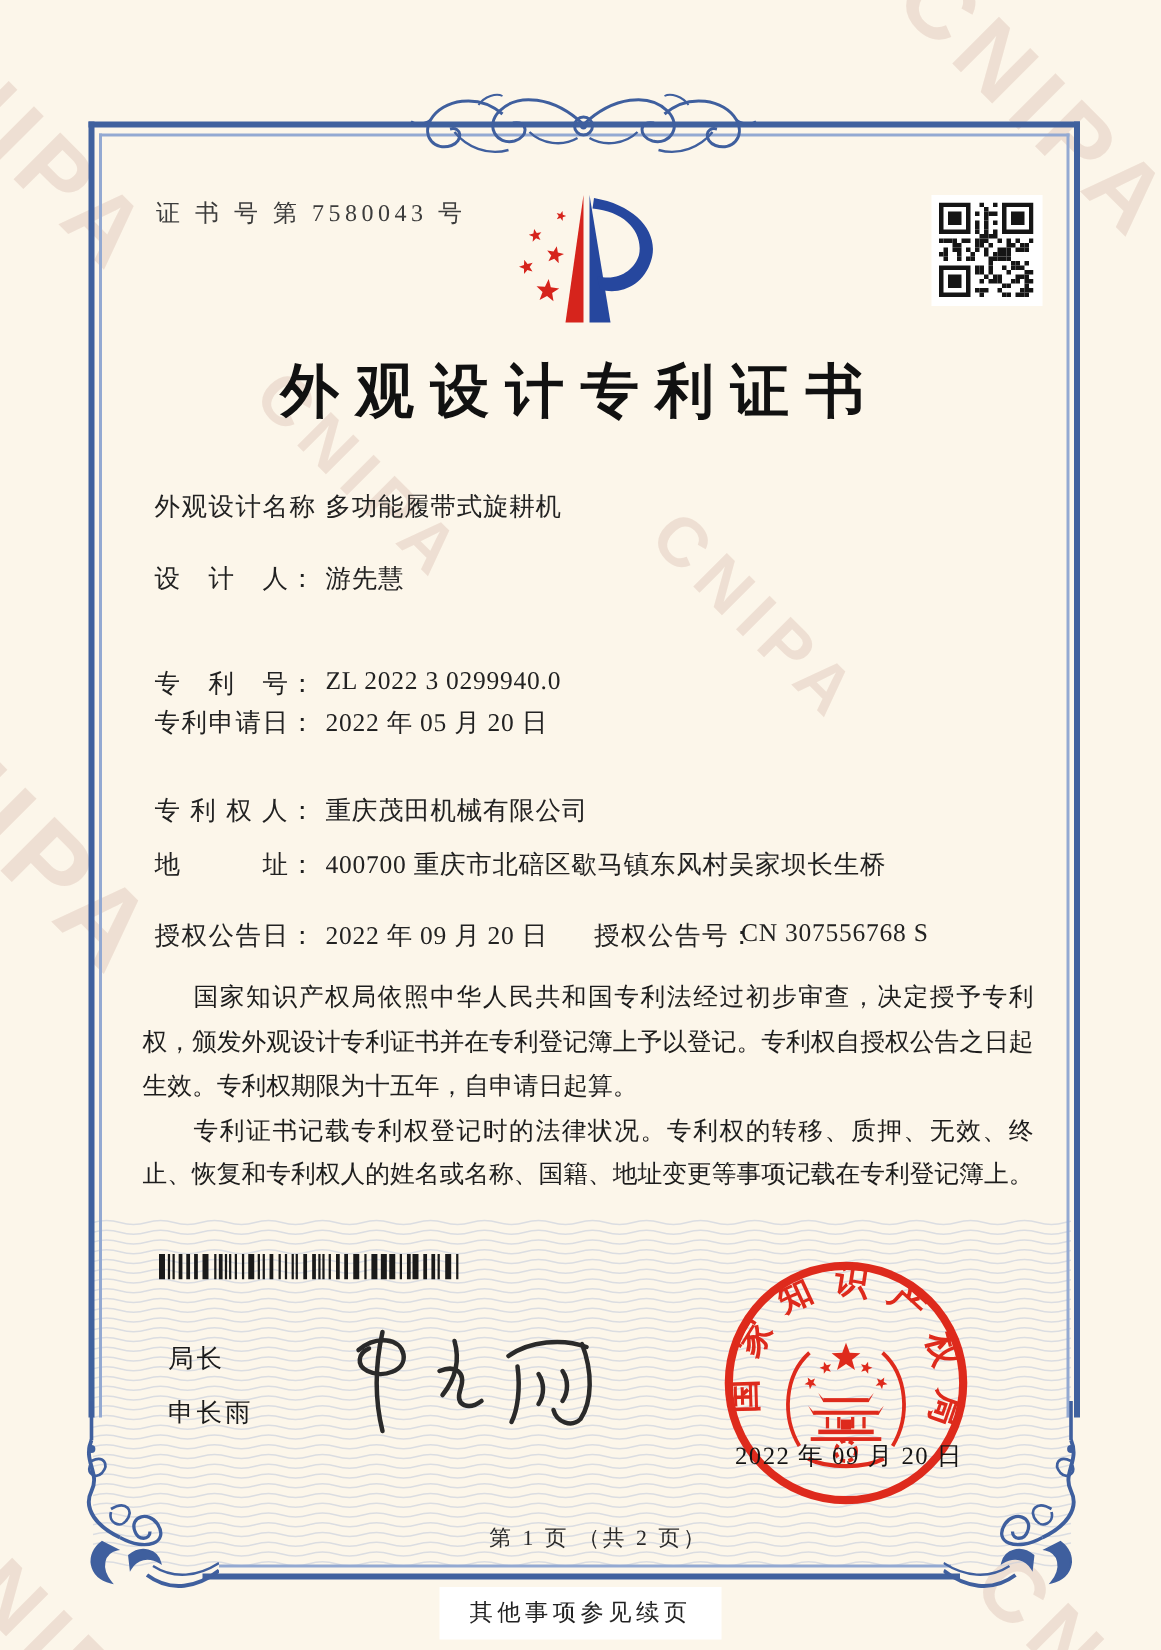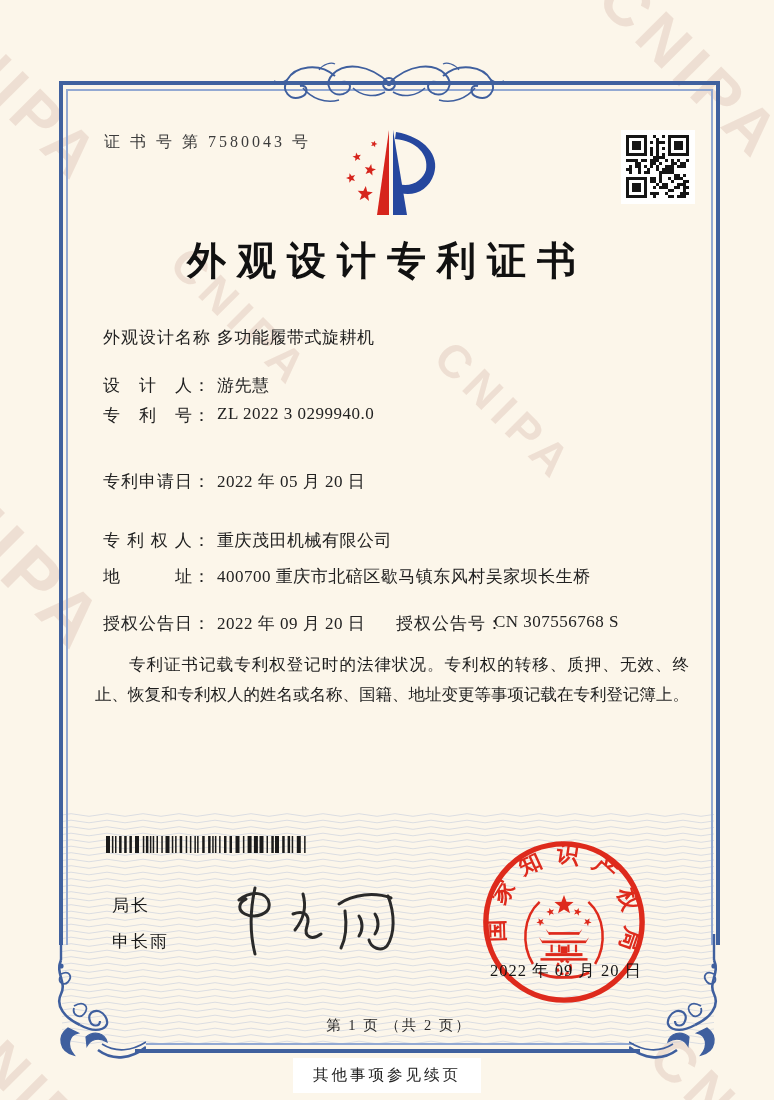--- a/index.html
+++ b/index.html
@@ -286,40 +286,41 @@
   </div>
 
   <div class="title">外观设计专利证书</div>
 
   <div class="row" style="top:326px;">
     <span class="lbl">外观设计名称：</span><span class="val">多功能履带式旋耕机</span>
   </div>
   <div class="row" style="top:374px;">
     <span class="lbl">设　计　人：</span><span class="val">游先慧</span>
   </div>
-  <div class="row" style="top:404px;">
+  <div class="row" style="top:444px;">
     <span class="lbl">专　利　号：</span><span class="val">ZL 2022 3 0299940.0</span>
   </div>
   <div class="row" style="top:470px;">
     <span class="lbl">专利申请日：</span><span class="val">2022 年 05 月 20 日</span>
   </div>
   <div class="row" style="top:517px;margin-top:12px;">
     <span class="lbl">专 利 权 人：</span><span class="val">重庆茂田机械有限公司</span>
   </div>
   <div class="row" style="top:565px;">
     <span class="lbl">地　　　址：</span><span class="val">400700 重庆市北碚区歇马镇东风村吴家坝长生桥</span>
   </div>
   <div class="row" style="top:612px;">
     <span class="lbl">授权公告日：</span><span class="val">2022 年 09 月 20 日</span>
     <span class="pair2">
       <span class="lbl">授权公告号：</span><span class="val">CN 307556768 S</span>
     </span>
   </div>
 
   <div class="paras">
+    <p>国家知识产权局依照中华人民共和国专利法经过初步审查，决定授予专利权，颁发外观设计专利证书并在专利登记簿上予以登记。专利权自授权公告之日起生效。专利权期限为十五年，自申请日起算。</p>
     <p>专利证书记载专利权登记时的法律状况。专利权的转移、质押、无效、终止、恢复和专利权人的姓名或名称、国籍、地址变更等事项记载在专利登记簿上。</p>
   </div>
 
   <div id="barcode-wrap">
     <svg id="barcode" width="204" height="17" viewBox="0 0 204 17" fill="#1a1a1a">
         <rect x="0.0" y="0" width="4.0" height="17"></rect>
         <rect x="5.9" y="0" width="1.5" height="17"></rect>
         <rect x="9.0" y="0" width="1.5" height="17"></rect>
         <rect x="13.1" y="0" width="2.5" height="17"></rect>
         <rect x="18.2" y="0" width="2.5" height="17"></rect>

